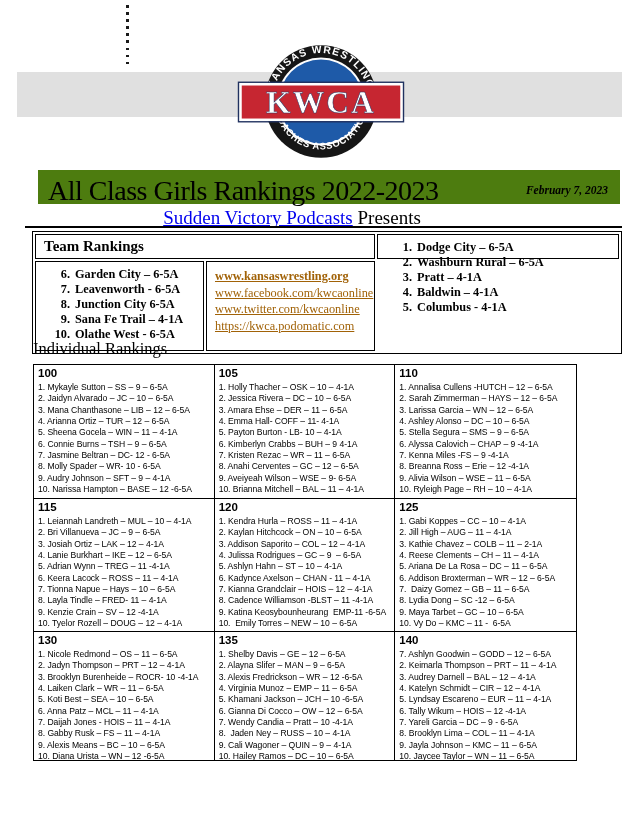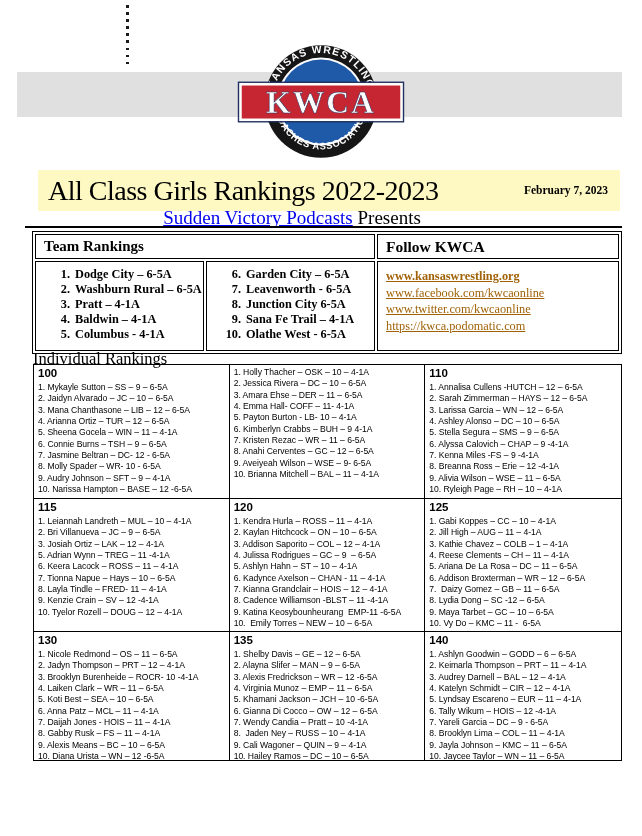--- a/index.html
+++ b/index.html
@@ -8,43 +8,43 @@
     font-family:"Liberation Serif",serif;color:#000;
   }
   
   .dots{position:absolute;left:126px;top:5px;width:3px;height:64px;
     background-image:repeating-linear-gradient(to bottom,#1a1a1a 0 2.6px,transparent 2.6px 7.1px);}
   
   .band-light{position:absolute;left:17px;top:72px;width:605px;height:45px;background:#e0e0e0;}
   
   .logo{position:absolute;left:237px;top:43px;width:168px;height:121px;}
   
-  .title-band{position:absolute;left:38px;top:170px;width:582px;height:41px;background:#fef9c3;}
+  .title-band{position:absolute;left:38px;top:170px;width:582px;height:34px;background:#4d7c0f;}
   .doc-title{font-size:28px;line-height:41px;padding-left:10px;letter-spacing:-0.5px;white-space:nowrap;}
-  .doc-date{position:absolute;right:12px;top:0;line-height:41px;font-size:11.5px;font-weight:bold;}
+  .doc-date{position:absolute;right:12px;top:0;line-height:41px;font-size:11.5px;font-style:italic;font-weight:bold;}
   
   .presents{position:absolute;left:0;top:207px;width:584px;text-align:center;font-size:19px;}
   .presents a{color:#0000ee;text-decoration:underline;}
   .rule{position:absolute;left:25px;top:226px;width:597px;height:2px;background:#000;}
   
   .team-box{position:absolute;left:32px;top:231px;width:590px;box-sizing:border-box;
     border:1.5px solid #000;padding:2px;display:grid;
     grid-template-columns:169px 169px 1fr;grid-template-rows:25px auto;gap:2px;}
   .team-box .cell{border:1px solid #000;box-sizing:border-box;padding-left:8px;}
   .tr-head{grid-column:1/3;font-weight:bold;font-size:15px;line-height:23px;padding-left:6px;}
   .fk-head{grid-column:3/4;font-weight:bold;font-size:15.5px;line-height:23px;padding-left:6px;}
   .tr-list{padding:5px 2px 8px 2px;}
   .tr-list .row{display:flex;font-weight:bold;font-size:12.3px;line-height:15px;white-space:pre;}
   .tr-list .num{width:26px;text-align:right;margin-right:5px;flex:none;}
   .fk-list{padding:6px 8px;}
   .fk-list a{display:block;font-size:12.3px;line-height:16.5px;color:#a16207;text-decoration:underline;white-space:nowrap;}
   .fk-list a:first-child{font-weight:bold;}
   
-  .ind-head{position:absolute;left:33px;top:349px;font-size:16.5px;}
-  .grid{position:absolute;left:33px;top:364px;width:589px;box-sizing:border-box;
+  .ind-head{position:absolute;left:33px;top:339px;font-size:16.5px;}
+  .grid{position:absolute;left:33px;top:364px;width:544px;box-sizing:border-box;
     border:1px solid #000;display:grid;grid-template-columns:1fr 1fr 1fr;
     grid-template-rows:134px 133px 128px;
     font-family:"Liberation Sans",sans-serif;}
   .wc-cell{border-right:1px solid #000;border-bottom:1px solid #000;box-sizing:border-box;
     padding:2px 2px 0 4px;overflow:hidden;}
   .wc-cell:nth-child(3n){border-right:none;}
   .wc-cell:nth-child(n+7){border-bottom:none;}
   .wc-head{font-size:11.5px;font-weight:bold;line-height:13px;margin-bottom:2px;}
   .wc-entry{font-size:8.6px;line-height:11.35px;white-space:pre;letter-spacing:-0.05px;}
 </style>
@@ -77,21 +77,20 @@
   <div class="doc-title">All Class Girls Rankings 2022-2023</div>
   <div class="doc-date">February 7, 2023</div>
 </div>
 
 <div class="presents"><a href="#">Sudden Victory Podcasts</a><span> Presents</span></div>
 
 <div class="rule"></div>
 
 <div class="team-box">
   <div class="cell tr-head">Team Rankings</div>
-  <div class="cell fk-head">Follow KWCA</div>
   <div class="cell tr-list">
       <div class="row"><span class="num">1.</span><span class="txt">Dodge City – 6-5A</span></div>
       <div class="row"><span class="num">2.</span><span class="txt">Washburn Rural – 6-5A</span></div>
       <div class="row"><span class="num">3.</span><span class="txt">Pratt – 4-1A</span></div>
       <div class="row"><span class="num">4.</span><span class="txt">Baldwin – 4-1A</span></div>
       <div class="row"><span class="num">5.</span><span class="txt">Columbus - 4-1A</span></div>
     </div>
   <div class="cell tr-list">
       <div class="row"><span class="num">6.</span><span class="txt">Garden City – 6-5A</span></div>
       <div class="row"><span class="num">7.</span><span class="txt">Leavenworth - 6-5A</span></div>
@@ -119,20 +118,21 @@
         <div class="wc-entry">4. Arianna Ortiz – TUR – 12 – 6-5A</div>
         <div class="wc-entry">5. Sheena Gocela – WIN – 11 – 4-1A</div>
         <div class="wc-entry">6. Connie Burns – TSH – 9 – 6-5A</div>
         <div class="wc-entry">7. Jasmine Beltran – DC- 12 - 6-5A</div>
         <div class="wc-entry">8. Molly Spader – WR- 10 - 6-5A</div>
         <div class="wc-entry">9. Audry Johnson – SFT – 9 – 4-1A</div>
         <div class="wc-entry">10. Narissa Hampton – BASE – 12 -6-5A</div>
       </div>
   </div>
   <div class="wc-cell">
+    <div class="wc-head">105</div>
     <div class="wc-list">
         <div class="wc-entry">1. Holly Thacher – OSK – 10 – 4-1A</div>
         <div class="wc-entry">2. Jessica Rivera – DC – 10 – 6-5A</div>
         <div class="wc-entry">3. Amara Ehse – DER – 11 – 6-5A</div>
         <div class="wc-entry">4. Emma Hall- COFF – 11- 4-1A</div>
         <div class="wc-entry">5. Payton Burton - LB- 10 – 4-1A</div>
         <div class="wc-entry">6. Kimberlyn Crabbs – BUH – 9 4-1A</div>
         <div class="wc-entry">7. Kristen Rezac – WR – 11 – 6-5A</div>
         <div class="wc-entry">8. Anahi Cerventes – GC – 12 – 6-5A</div>
         <div class="wc-entry">9. Aveiyeah Wilson – WSE – 9- 6-5A</div>
@@ -153,20 +153,21 @@
         <div class="wc-entry">9. Alivia Wilson – WSE – 11 – 6-5A</div>
         <div class="wc-entry">10. Ryleigh Page – RH – 10 – 4-1A</div>
       </div>
   </div>
   <div class="wc-cell">
     <div class="wc-head">115</div>
     <div class="wc-list">
         <div class="wc-entry">1. Leiannah Landreth – MUL – 10 – 4-1A</div>
         <div class="wc-entry">2. Bri Villanueva – JC – 9 – 6-5A</div>
         <div class="wc-entry">3. Josiah Ortiz – LAK – 12 – 4-1A</div>
+        <div class="wc-entry">4. Lanie Burkhart – IKE – 12 – 6-5A</div>
         <div class="wc-entry">5. Adrian Wynn – TREG – 11 -4-1A</div>
         <div class="wc-entry">6. Keera Lacock – ROSS – 11 – 4-1A</div>
         <div class="wc-entry">7. Tionna Napue – Hays – 10 – 6-5A</div>
         <div class="wc-entry">8. Layla Tindle – FRED- 11 – 4-1A</div>
         <div class="wc-entry">9. Kenzie Crain – SV – 12 -4-1A</div>
         <div class="wc-entry">10. Tyelor Rozell – DOUG – 12 – 4-1A</div>
       </div>
   </div>
   <div class="wc-cell">
     <div class="wc-head">120</div>
@@ -181,21 +182,21 @@
         <div class="wc-entry">8. Cadence Williamson -BLST – 11 -4-1A</div>
         <div class="wc-entry">9. Katina Keosybounheurang  EMP-11 -6-5A</div>
         <div class="wc-entry">10.  Emily Torres – NEW – 10 – 6-5A</div>
       </div>
   </div>
   <div class="wc-cell">
     <div class="wc-head">125</div>
     <div class="wc-list">
         <div class="wc-entry">1. Gabi Koppes – CC – 10 – 4-1A</div>
         <div class="wc-entry">2. Jill High – AUG – 11 – 4-1A</div>
-        <div class="wc-entry">3. Kathie Chavez – COLB – 1 – 4-1A</div>
+        <div class="wc-entry">3. Kathie Chavez – COLB – 11 – 2-1A</div>
         <div class="wc-entry">4. Reese Clements – CH – 11 – 4-1A</div>
         <div class="wc-entry">5. Ariana De La Rosa – DC – 11 – 6-5A</div>
         <div class="wc-entry">6. Addison Broxterman – WR – 12 – 6-5A</div>
         <div class="wc-entry">7.  Daizy Gomez – GB – 11 – 6-5A</div>
         <div class="wc-entry">8. Lydia Dong – SC -12 – 6-5A</div>
         <div class="wc-entry">9. Maya Tarbet – GC – 10 – 6-5A</div>
         <div class="wc-entry">10. Vy Do – KMC – 11 -  6-5A</div>
       </div>
   </div>
   <div class="wc-cell">
@@ -224,21 +225,21 @@
         <div class="wc-entry">6. Gianna Di Cocco – OW – 12 – 6-5A</div>
         <div class="wc-entry">7. Wendy Candia – Pratt – 10 -4-1A</div>
         <div class="wc-entry">8.  Jaden Ney – RUSS – 10 – 4-1A</div>
         <div class="wc-entry">9. Cali Wagoner – QUIN – 9 – 4-1A</div>
         <div class="wc-entry">10. Hailey Ramos – DC – 10 – 6-5A</div>
       </div>
   </div>
   <div class="wc-cell">
     <div class="wc-head">140</div>
     <div class="wc-list">
-        <div class="wc-entry">1. Ashlyn Goodwin – GODD – 6 – 6-5A</div>
+        <div class="wc-entry">7. Ashlyn Goodwin – GODD – 12 – 6-5A</div>
         <div class="wc-entry">2. Keimarla Thompson – PRT – 11 – 4-1A</div>
         <div class="wc-entry">3. Audrey Darnell – BAL – 12 – 4-1A</div>
         <div class="wc-entry">4. Katelyn Schmidt – CIR – 12 – 4-1A</div>
         <div class="wc-entry">5. Lyndsay Escareno – EUR – 11 – 4-1A</div>
         <div class="wc-entry">6. Tally Wikum – HOIS – 12 -4-1A</div>
         <div class="wc-entry">7. Yareli Garcia – DC – 9 - 6-5A</div>
         <div class="wc-entry">8. Brooklyn Lima – COL – 11 – 4-1A</div>
         <div class="wc-entry">9. Jayla Johnson – KMC – 11 – 6-5A</div>
         <div class="wc-entry">10. Jaycee Taylor – WN – 11 – 6-5A</div>
       </div>

